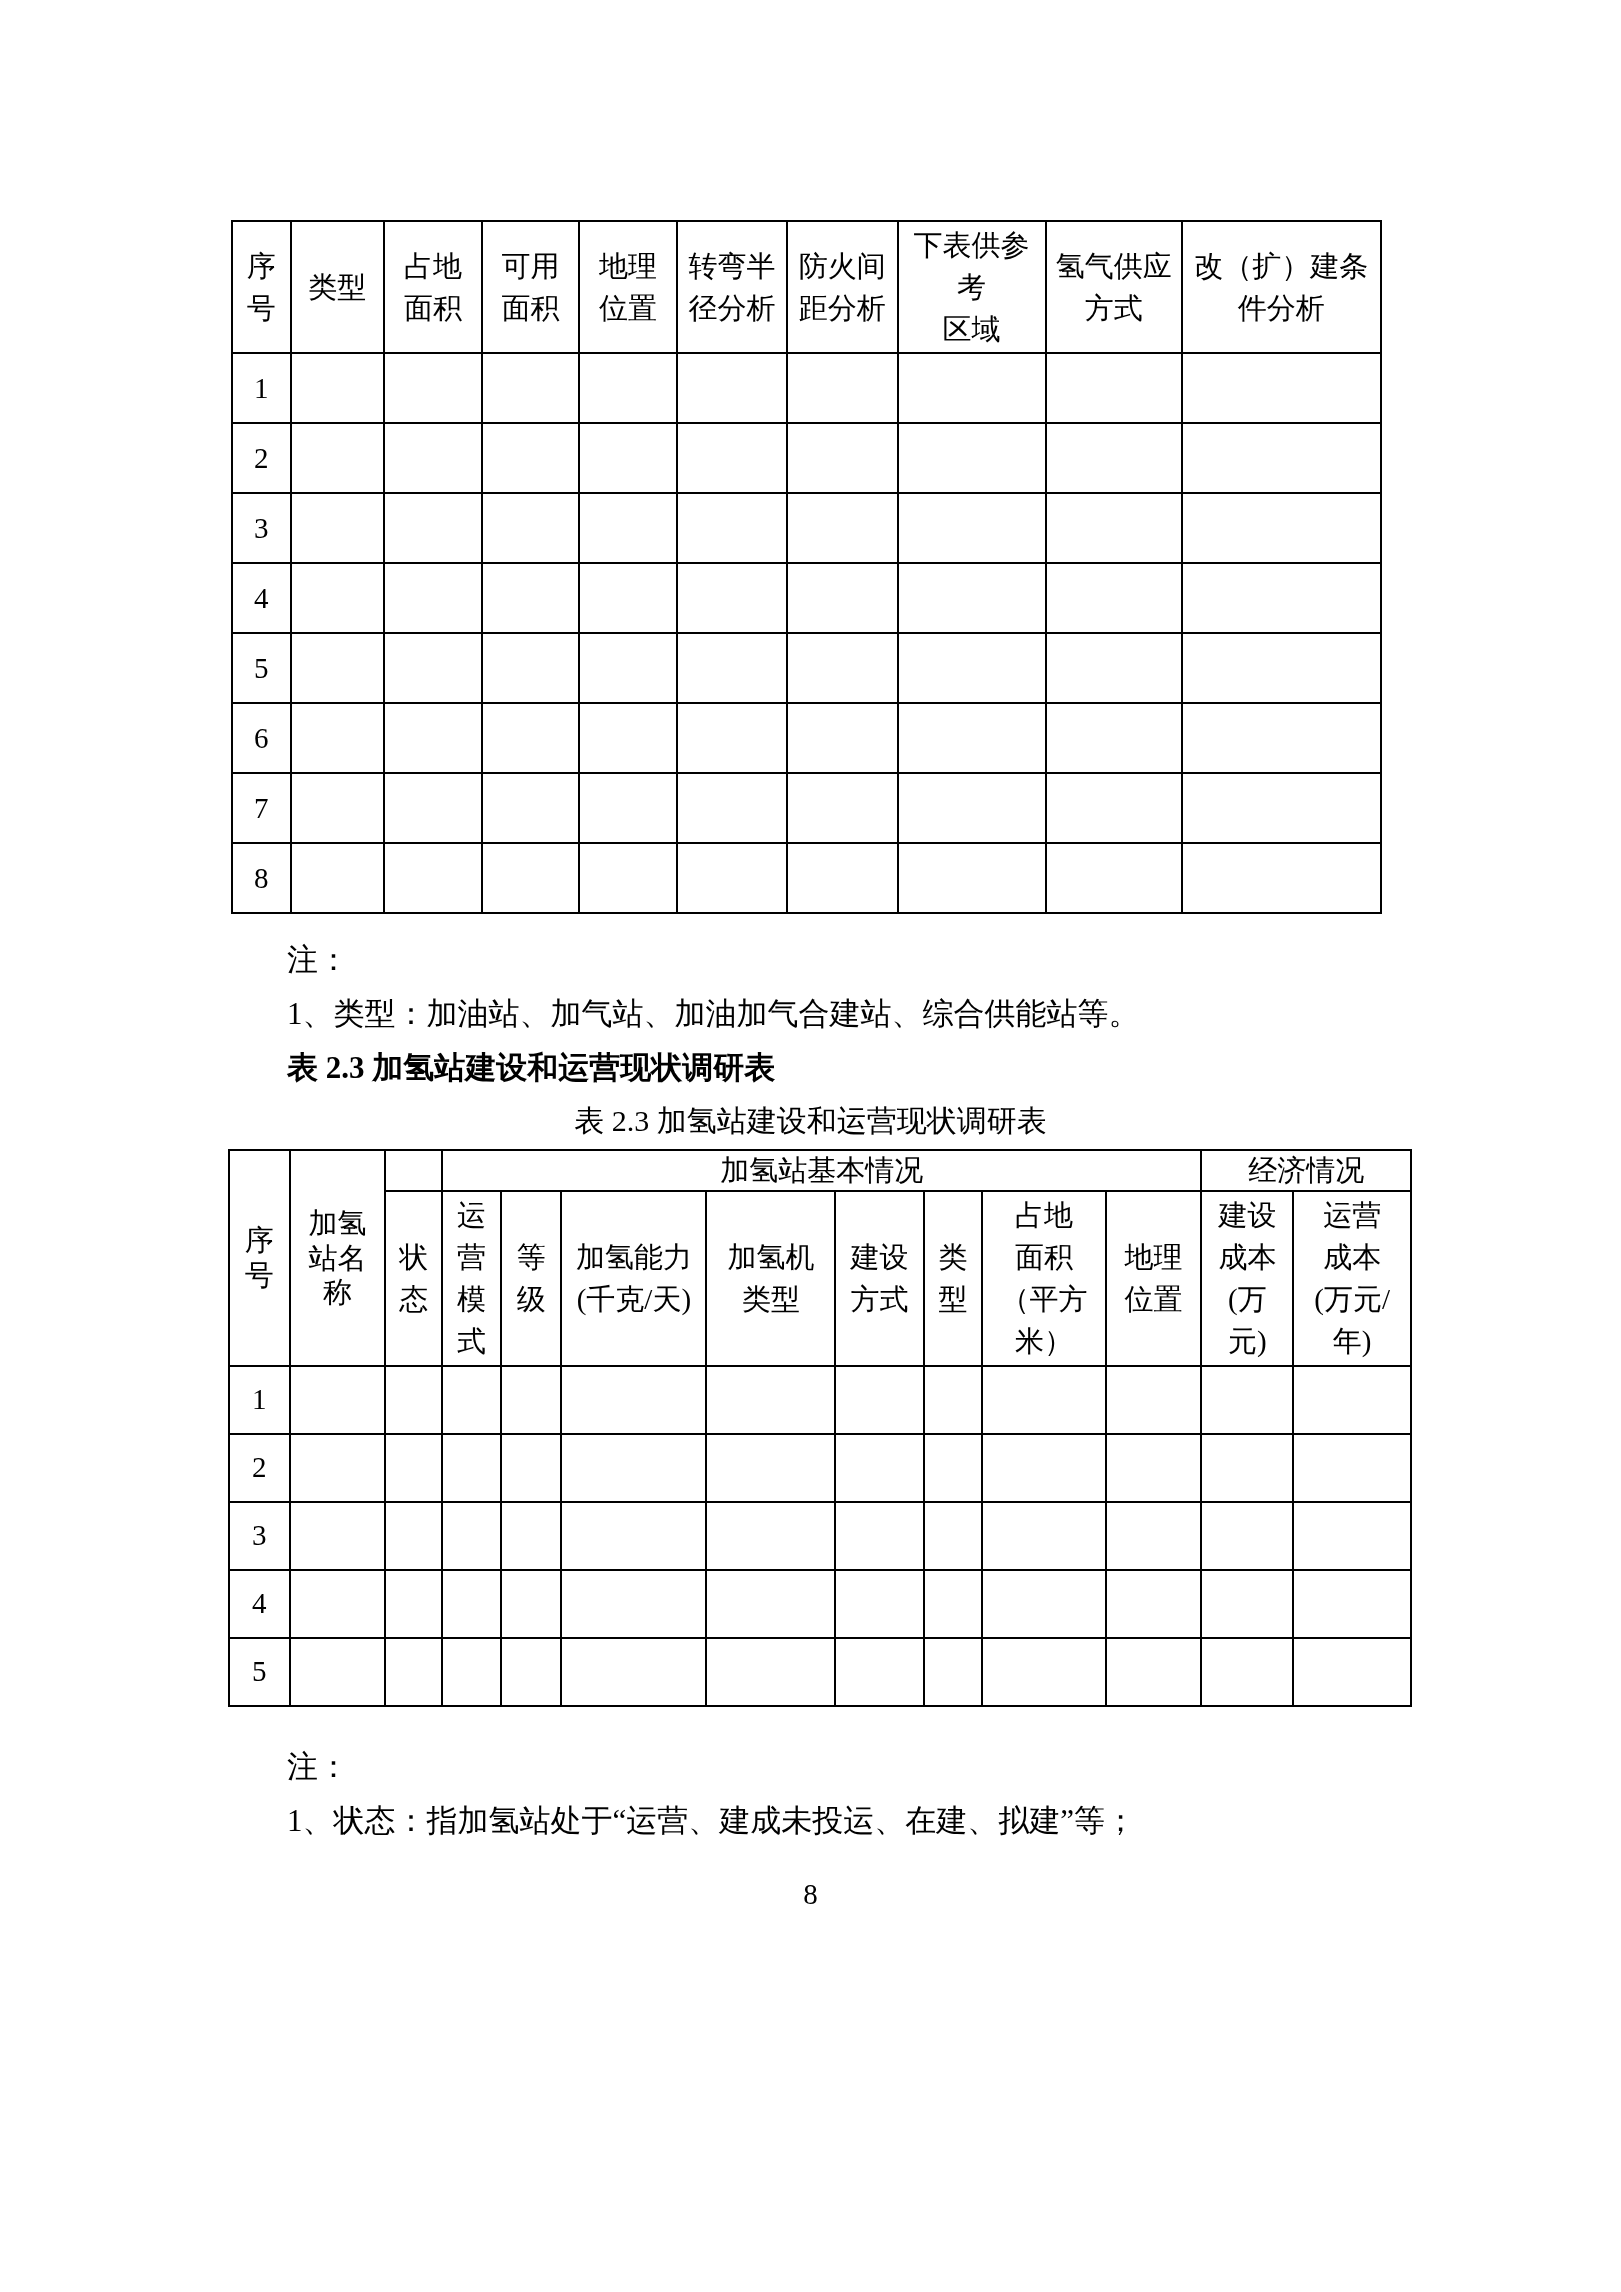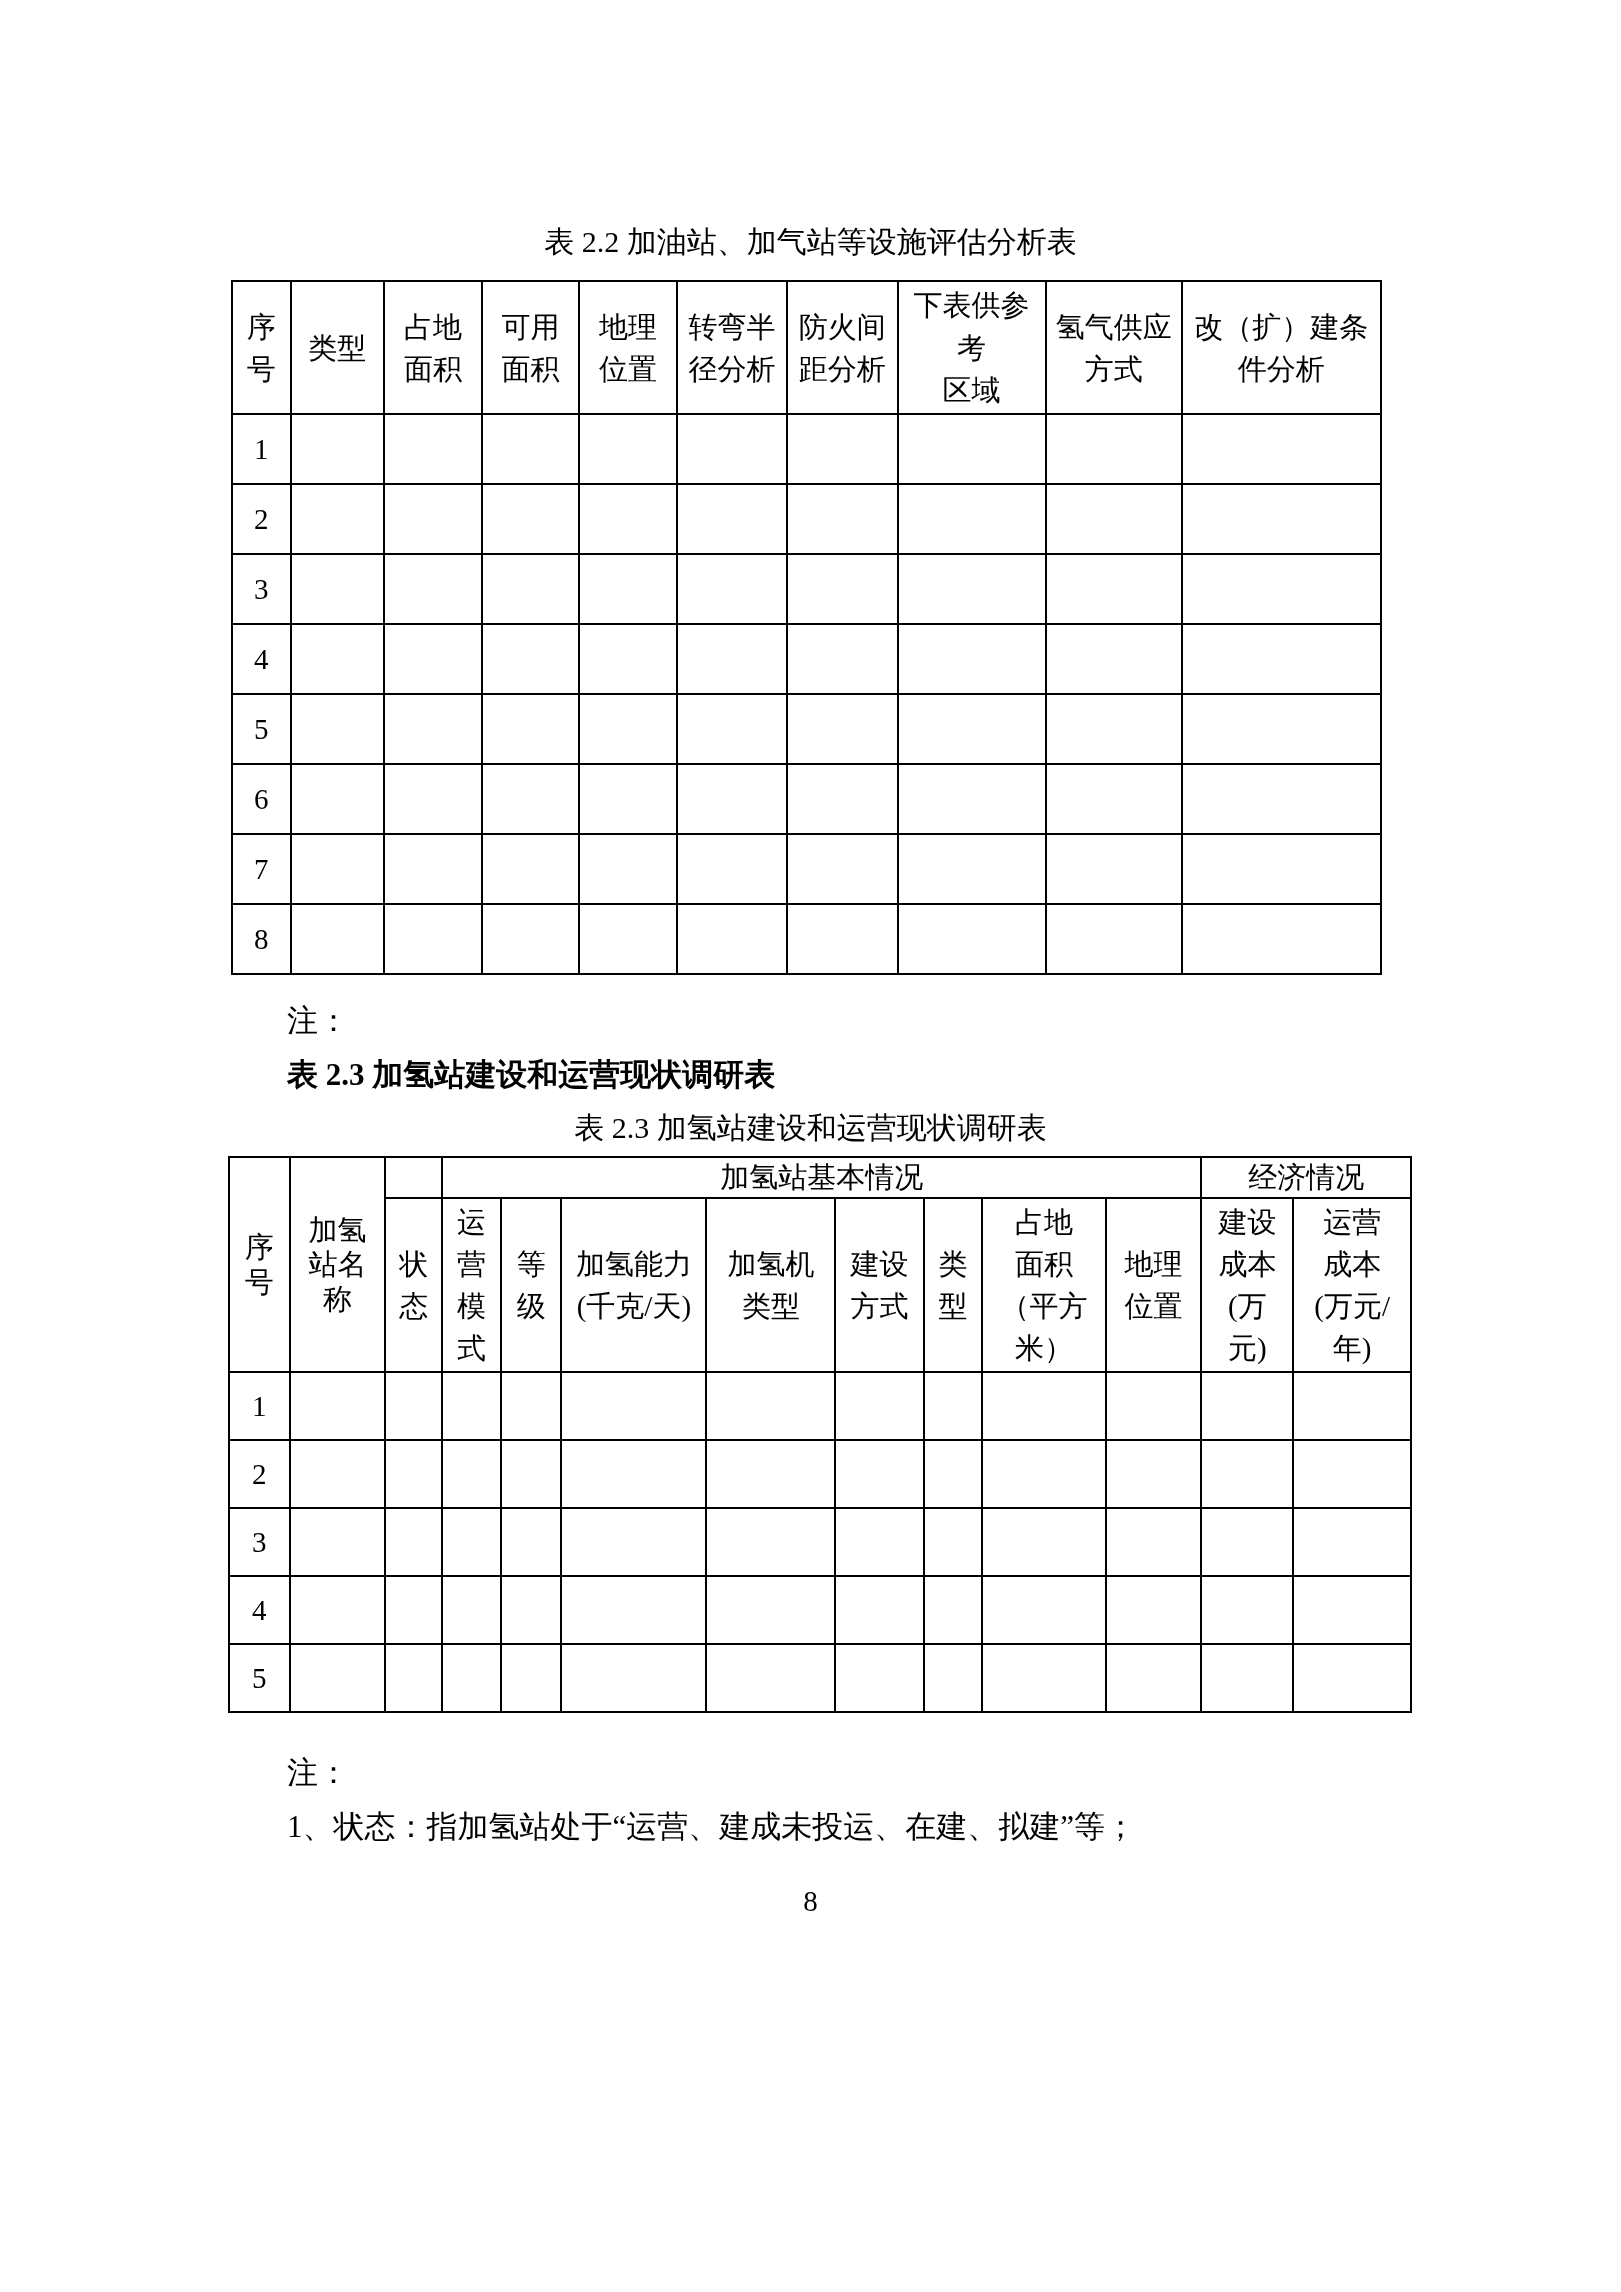--- a/index.html
+++ b/index.html
@@ -69,21 +69,20 @@
     font-size: 29px;
     line-height: 39px;
   }
 </style>
 </head>
 <body>
 
 <div class="content">
 
 
-  <div class="table-title title-22">表 2.2  加油站、加气站等设施评估分析表</div>
 
   <table class="t22">
     <colgroup>
       <col style="width:5.12%">
         <col style="width:8.11%">
         <col style="width:8.53%">
       <col style="width:8.45%">
         <col style="width:8.53%">
         <col style="width:9.56%">
       <col style="width:9.64%">
@@ -209,20 +208,21 @@
           <td></td>
           <td></td>
           <td></td>
           <td></td>
         </tr>
       </tbody>
   </table>
 
   <div class="notes-after-t22">
     <div class="doc-line">注：</div>
+    <div class="doc-line">1、类型：加油站、加气站、加油加气合建站、综合供能站等。</div>
     <div class="doc-line bold">表 2.3  加氢站建设和运营现状调研表</div>
   </div>
 
   <div class="table-title title-23">表 2.3  加氢站建设和运营现状调研表</div>
 
   <table class="t23">
     <colgroup>
       <col style="width:5.13%">
         <col style="width:8.11%">
         <col style="width:4.80%">

